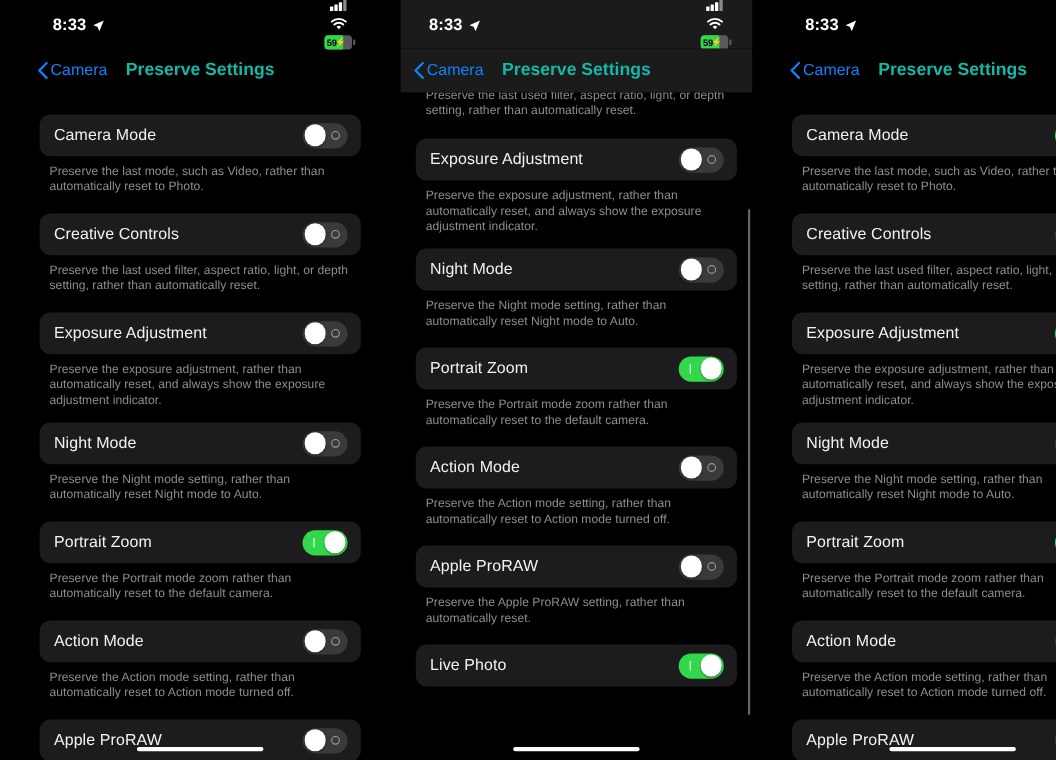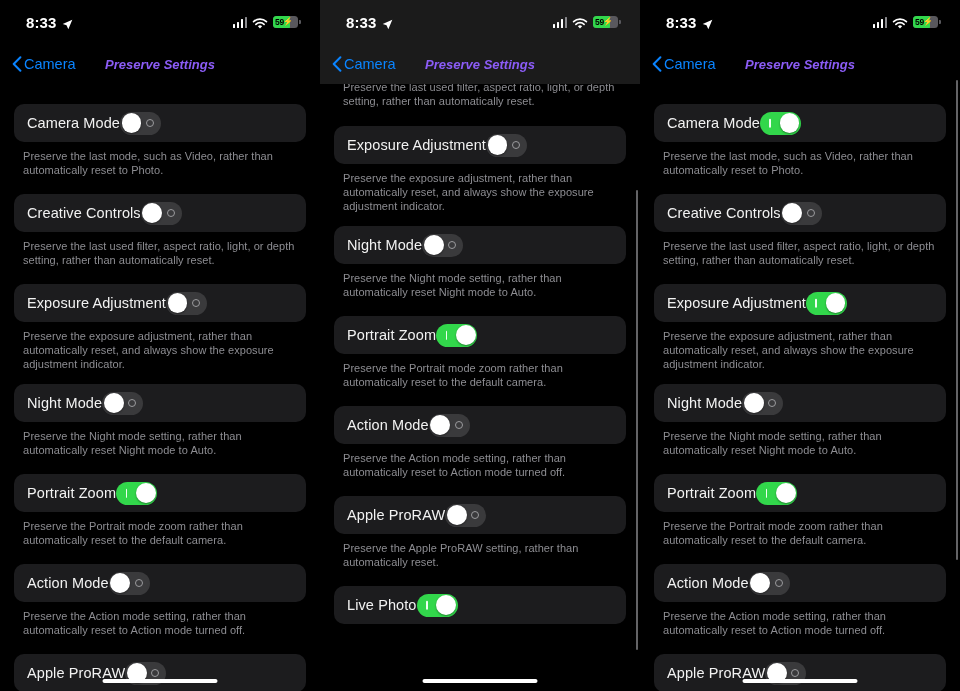--- a/index.html
+++ b/index.html
@@ -21,20 +21,21 @@
     display: flex;
     background: #000;
   }
   .panel {
     position: relative;
     width: 320px;
     height: 691px;
     background: #000;
     overflow: hidden;
     flex: 0 0 320px;
+    margin-left: 22px;
   }
 
   
   .statusbar {
     position: relative;
     height: 44px;
     display: flex;
     align-items: center;
     justify-content: space-between;
     padding: 0 22px 0 26px;
@@ -57,20 +58,21 @@
     width: 11px;
     height: 11px;
     margin-left: 2px;
     position: relative;
     top: -1px;
   }
   .sb-right {
     display: flex;
     align-items: center;
     gap: 5px;
+    flex-direction: column;
   }
   .bars {
     display: flex;
     align-items: flex-end;
     gap: 1.5px;
     height: 11px;
   }
   .bars i {
     display: block;
     width: 2.5px;
@@ -150,45 +152,44 @@
   }
   .chev {
     width: 10px;
     height: 16px;
     flex: 0 0 10px;
   }
   .nav-title {
     position: absolute;
     left: 0; right: 0;
     text-align: center;
-    color: #8b5cf6;
-    font-size: 13px;
+    color: #14b8a6;
+    font-size: 16px;
     font-weight: bold;
     pointer-events: none;
-    font-style: italic;
   }
 
   
   .scroll {
     position: absolute;
     left: 0;
     right: 0;
     bottom: 0;
     overflow: hidden;
   }
   .list {
     padding: 0 14px;
   }
   .row {
     background: #1c1c1e;
     border-radius: 10px;
     height: 38px;
     display: flex;
     align-items: center;
-    justify-content: flex-start;
+    justify-content: space-between;
     padding: 0 12px 0 13px;
     box-sizing: border-box;
     cursor: pointer;
   }
   .row-label {
     color: #f2f2f2;
     font-size: 14.5px;
     letter-spacing: 0.1px;
   }
   .footer {

